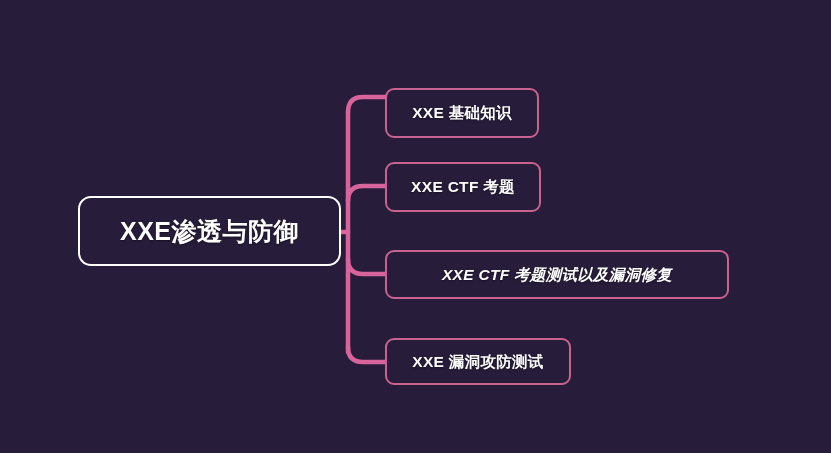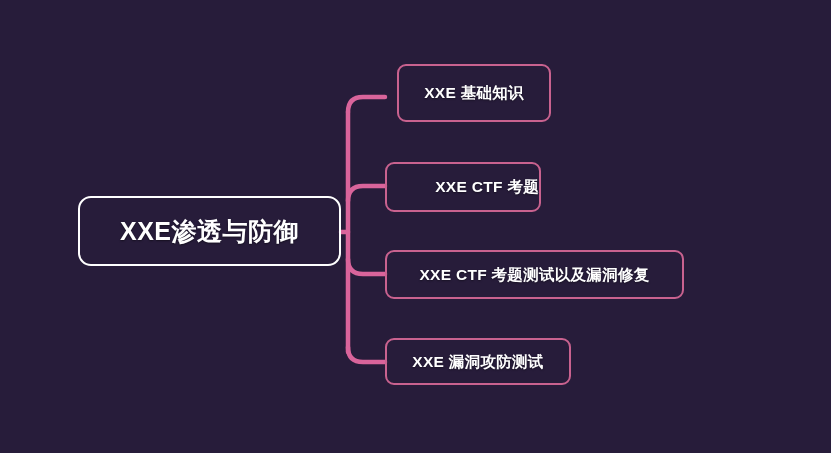--- a/index.html
+++ b/index.html
@@ -61,23 +61,23 @@
   .child {
     border: 2px solid #c9628f;
     border-radius: 9px;
   }
   .child .node-label {
     font-size: 15.5px;
     font-weight: bold;
     letter-spacing: 0.3px;
     text-shadow: 0 1px 2px rgba(0,0,0,0.4);
   }
-  #node-c0 { left: 385px; top: 64px;  width: 154px; height: 58px; margin-left: 12px; }
-  #node-c1 { left: 385px; top: 162px; width: 156px; height: 50px; justify-content: flex-end; }
-  #node-c2 { left: 385px; top: 250px; width: 299px; height: 49px; }
+  #node-c0 { left: 385px; top: 88px;  width: 154px; height: 50px; }
+  #node-c1 { left: 385px; top: 162px; width: 156px; height: 50px; }
+  #node-c2 { left: 385px; top: 250px; width: 344px; height: 49px; font-style: italic; }
   #node-c3 { left: 385px; top: 338px; width: 186px; height: 47px; }
 </style>
 </head>
 <body>
 
 <div id="canvas">
 
   <svg id="connectors" viewBox="0 0 831 453" width="831" height="453" xmlns="http://www.w3.org/2000/svg" aria-hidden="true">
     <g fill="none" stroke="#d9649b" stroke-width="4.5" stroke-linecap="round">
 

